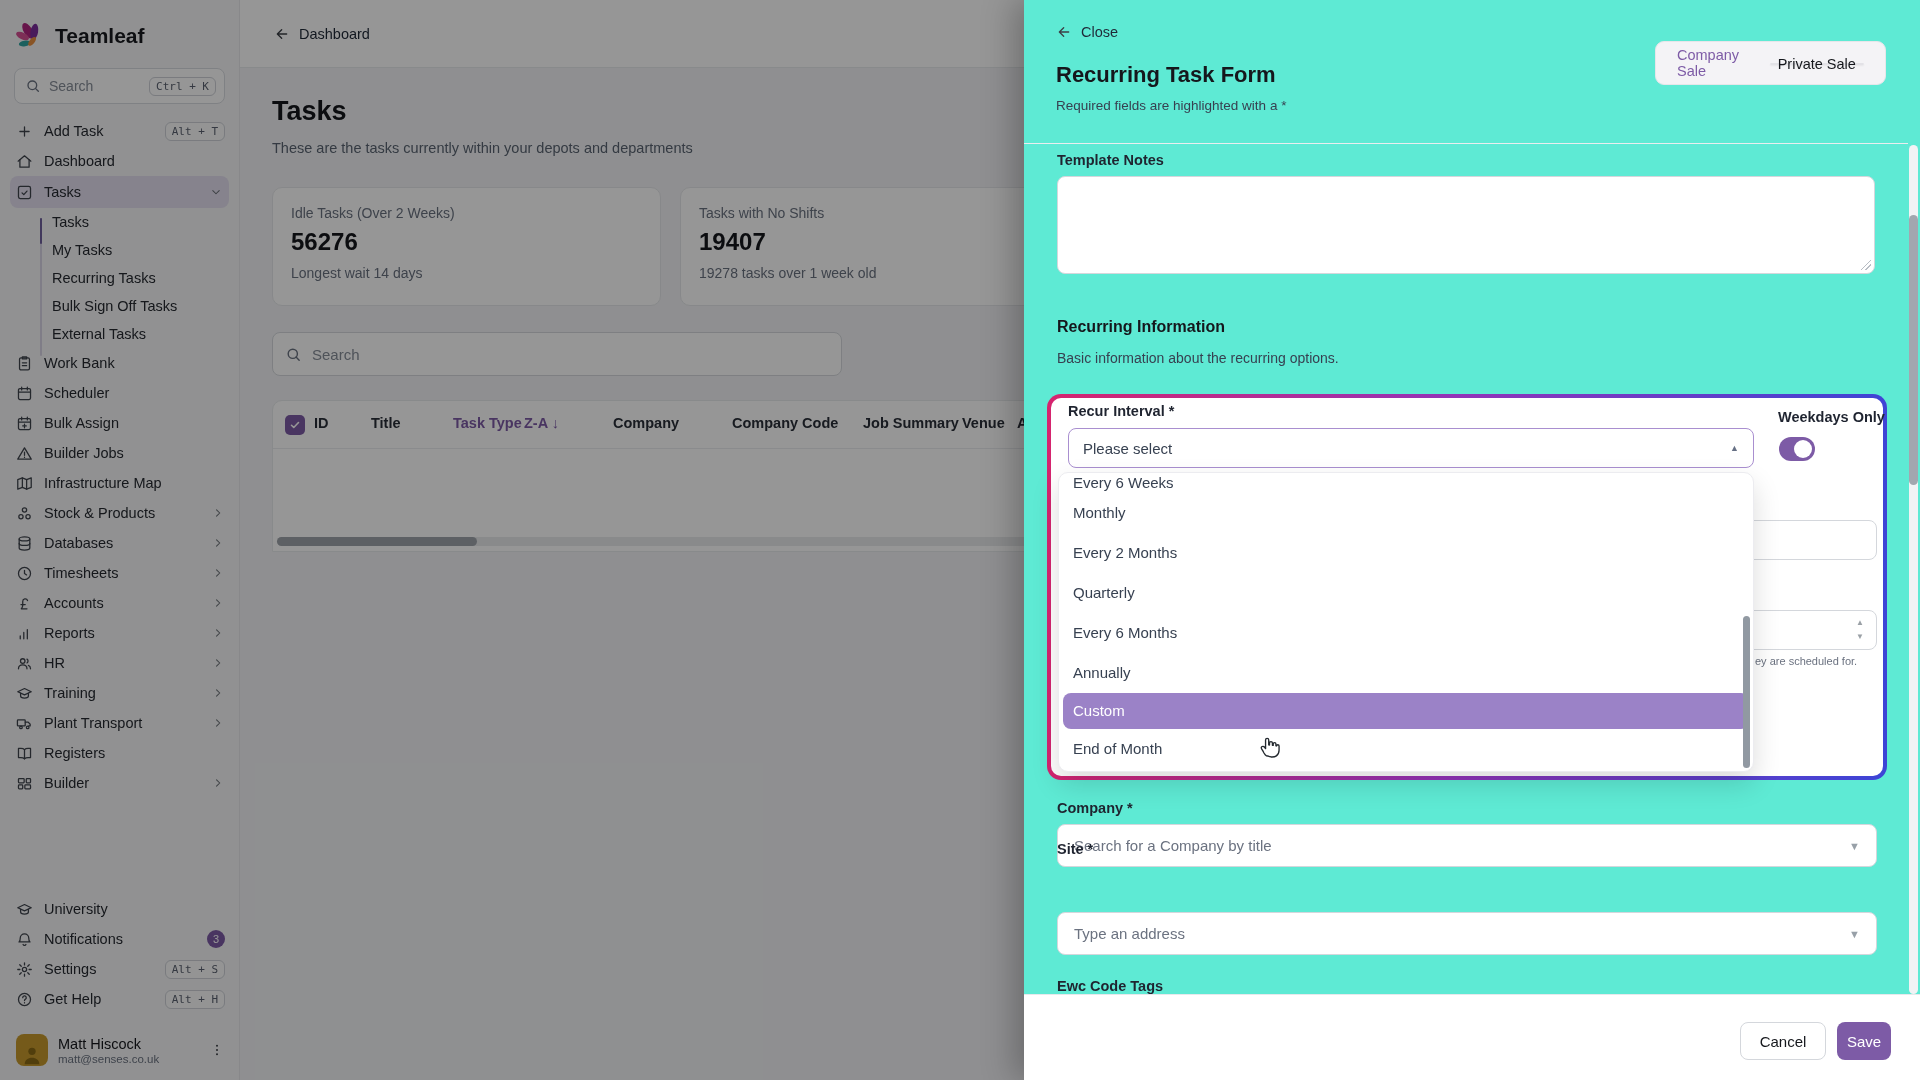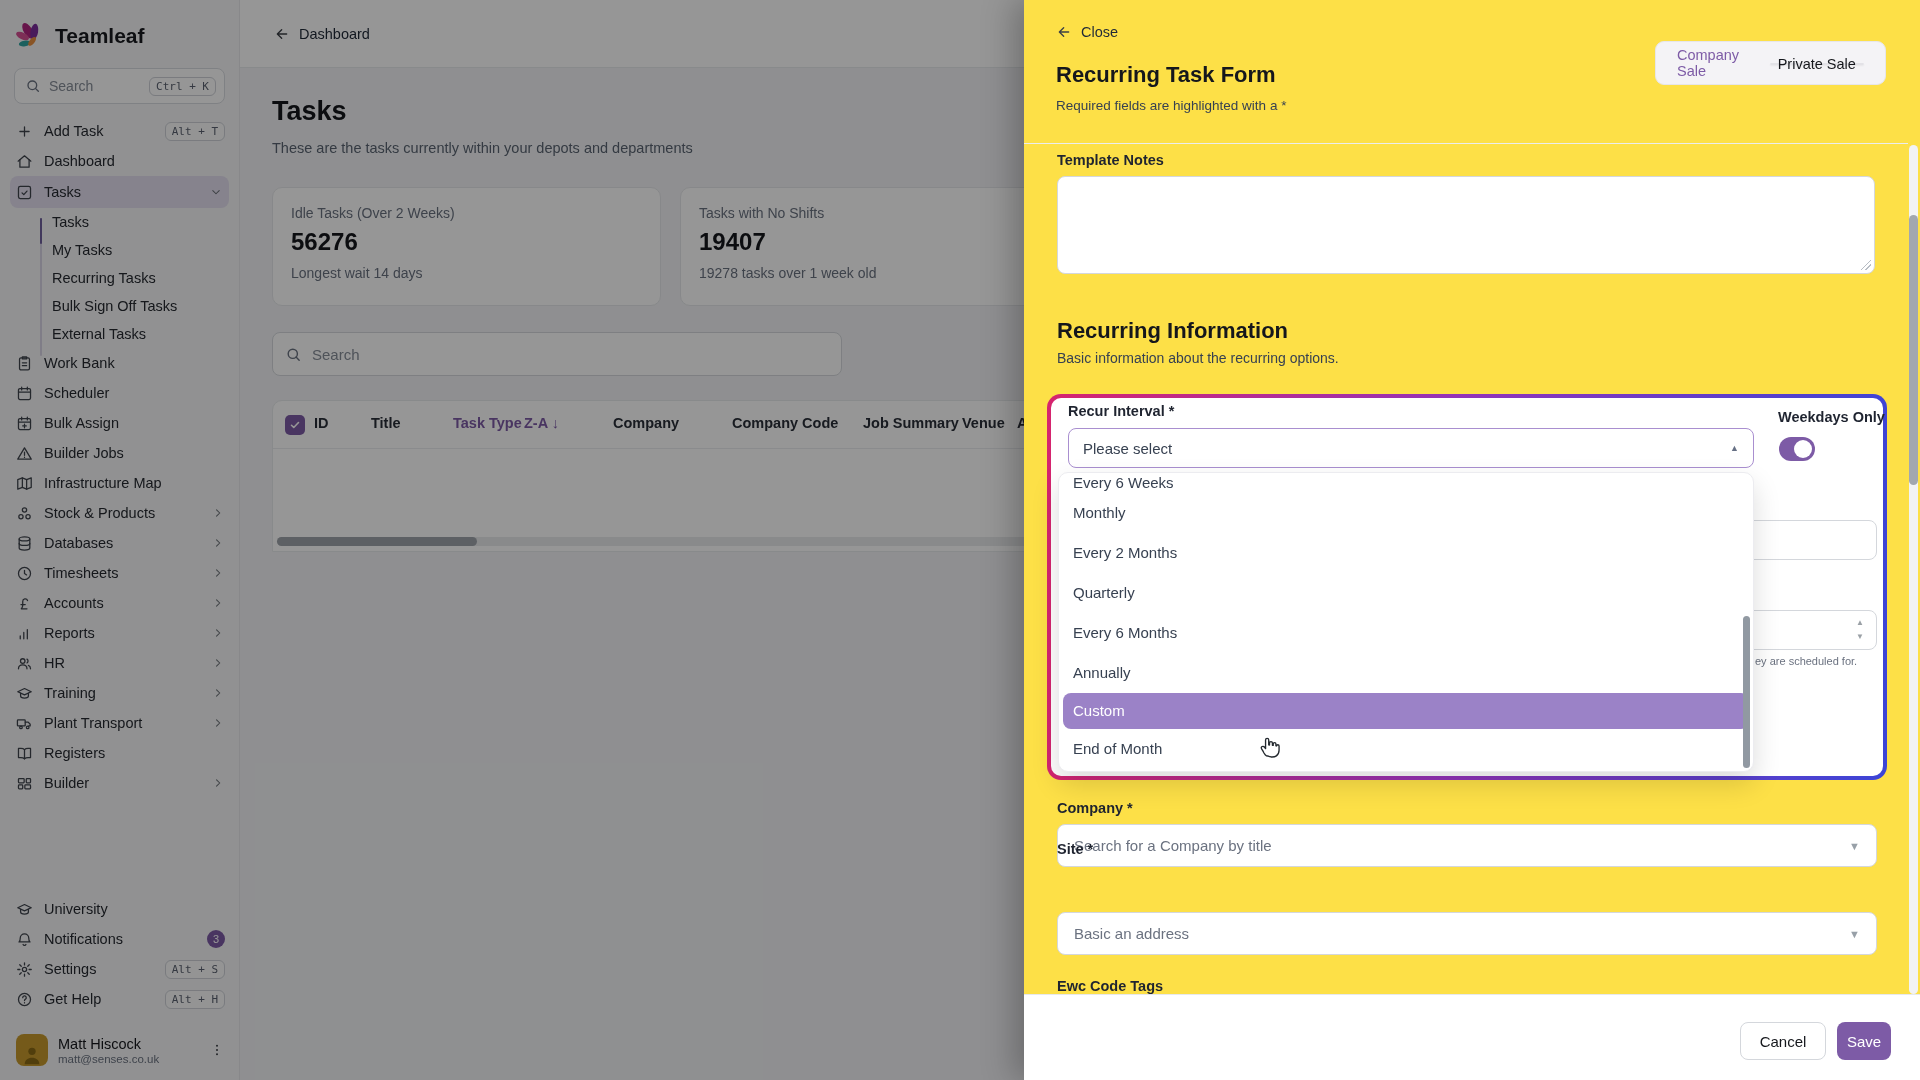--- a/index.html
+++ b/index.html
@@ -63,37 +63,37 @@
   .t-head .sort-tag { position:absolute; top:14px; font-size:14.5px; font-weight:bold; color:#7d5ba6; white-space:nowrap; cursor:pointer; }
   .t-check { position:absolute; left:12px; top:14px; width:20px; height:20px; border-radius:5px; background:#7d5ba6; display:flex; align-items:center; justify-content:center; cursor:pointer; }
   .t-check svg { width:12px; height:12px; }
   .h-scroll { position:absolute; left:4px; right:4px; bottom:5px; height:9px; border-radius:5px; background:#e9eaec; }
   .h-thumb { position:absolute; left:0; top:0; width:200px; height:9px; border-radius:5px; background:#9fa4ab; cursor:grab; }
 
   
   .overlay { position:absolute; left:0; top:0; width:1024px; height:1080px; background:rgba(0,0,0,0.41); z-index:5; }
 
   
-  .drawer { position:absolute; left:1024px; top:0; width:896px; height:1080px; background:#fde047; z-index:10; box-shadow:-10px 0 30px rgba(0,0,0,.25); }
+  .drawer { position:absolute; left:1024px; top:0; width:896px; height:1080px; background:#5eead4; z-index:10; box-shadow:-10px 0 30px rgba(0,0,0,.25); }
   .close-btn { position:absolute; left:32px; top:24px; display:flex; align-items:center; gap:9px; cursor:pointer; }
   .close-btn .ic { width:16px; height:16px; color:#3c4046; display:flex; }
   .close-btn .ic svg{ width:16px; height:16px; }
   .close-label { font-size:14.5px; color:#1f2937; }
   .seg { position:absolute; left:631px; top:26px; width:231px; height:36px; background:#f4f3f6; border:1px solid #e7e6ea; border-radius:9px; display:flex; padding:21px;margin-top:15px; }
   .seg-btn { flex:1; display:flex; align-items:center; justify-content:center; font-size:14.5px; border-radius:7px; cursor:pointer; }
   .seg-btn.ghost { color:#7d5ba6; }
   .seg-btn.raised { background:#fff; color:#15171c; border:1px solid #e3e2e7; box-shadow:0 1px 2px rgba(0,0,0,.06); }
   .drawer-title { position:absolute; left:32px; top:62px; font-size:22px; font-weight:bold; color:#15171c; }
   .drawer-sub { position:absolute; left:32px; top:98px; font-size:13.5px; color:#374151; }
   .form-divider { position:absolute; left:0; top:143px; right:12px; height:1px; background:#ebedef; }
   .f-label { position:absolute; font-size:14.5px; font-weight:bold; color:#1f2430; }
   .notes-area { position:absolute; left:33px; top:176px; width:818px; height:98px; border:1px solid #d4d7dc; border-radius:8px; background:#fff; }
   .resize-grip { position:absolute; right:3px; bottom:3px; width:11px; height:11px;
      background:linear-gradient(135deg, transparent 0 52%, #b9bec5 52% 58%, transparent 58% 72%, #b9bec5 72% 78%, transparent 78%); }
-  .sec-head { position:absolute; left:33px; top:318px; font-size:22px; font-weight:bold; color:#15171c; }
+  .sec-head { position:absolute; left:33px; top:318px; font-size:16px; font-weight:bold; color:#15171c; }
   .sec-desc { position:absolute; left:33px; top:350px; font-size:14px; color:#374151; }
   .gbox { position:absolute; left:23px; top:394px; width:840px; height:386px; border-radius:14px; padding:4px;
      background:linear-gradient(92deg,#d6246e 0%, #9333b8 48%, #3c45d6 100%); }
   .gbox-inner { position:relative; width:100%; height:100%; background:#fff; border-radius:10px; }
   .recur-select { position:absolute; left:44px; top:428px; width:686px; height:40px; border:1.5px solid #a98fd0; border-radius:8px; background:#fff; display:flex; align-items:center; padding:0 14px; cursor:pointer; }
   .recur-select .ph { font-size:15px; color:#374151; }
   .recur-select .caret-up { margin-left:auto; font-size:9px; color:#667085; }
   .wk-label { position:absolute; left:754px; top:409px; font-size:14.5px; font-weight:bold; color:#1f2430; }
   .toggle { position:absolute; left:755px; top:437px; width:36px; height:24px; border-radius:12px; background:#7d5ba6; cursor:pointer; }
   .toggle .knob { position:absolute; right:3px; top:3px; width:18px; height:18px; border-radius:50%; background:#fff; }
@@ -571,21 +571,21 @@
         <span class="dd-scroll"></span>
     </div>
 
     <div class="f-label" style="left:33px; top:800px;">Company *</div>
     <div class="plain-select" style="top:824px;">
       <span class="ph">Search for a Company by title</span>
       <span class="caret-down">▼</span>
     </div>
     <div class="f-label" style="left:33px; top:841px;">Site *</div>
     <div class="plain-select" style="top:912px;">
-      <span class="ph">Basic an address</span>
+      <span class="ph">Type an address</span>
       <span class="caret-down">▼</span>
     </div>
     <div class="f-label" style="left:33px; top:978px;">Ewc Code Tags</div>
 
     <div class="v-scroll-track"></div>
     <div class="v-scroll-thumb"></div>
 
     <div class="drawer-footer">
       <span class="btn btn-cancel">Cancel</span>
       <span class="btn btn-save">Save</span>

